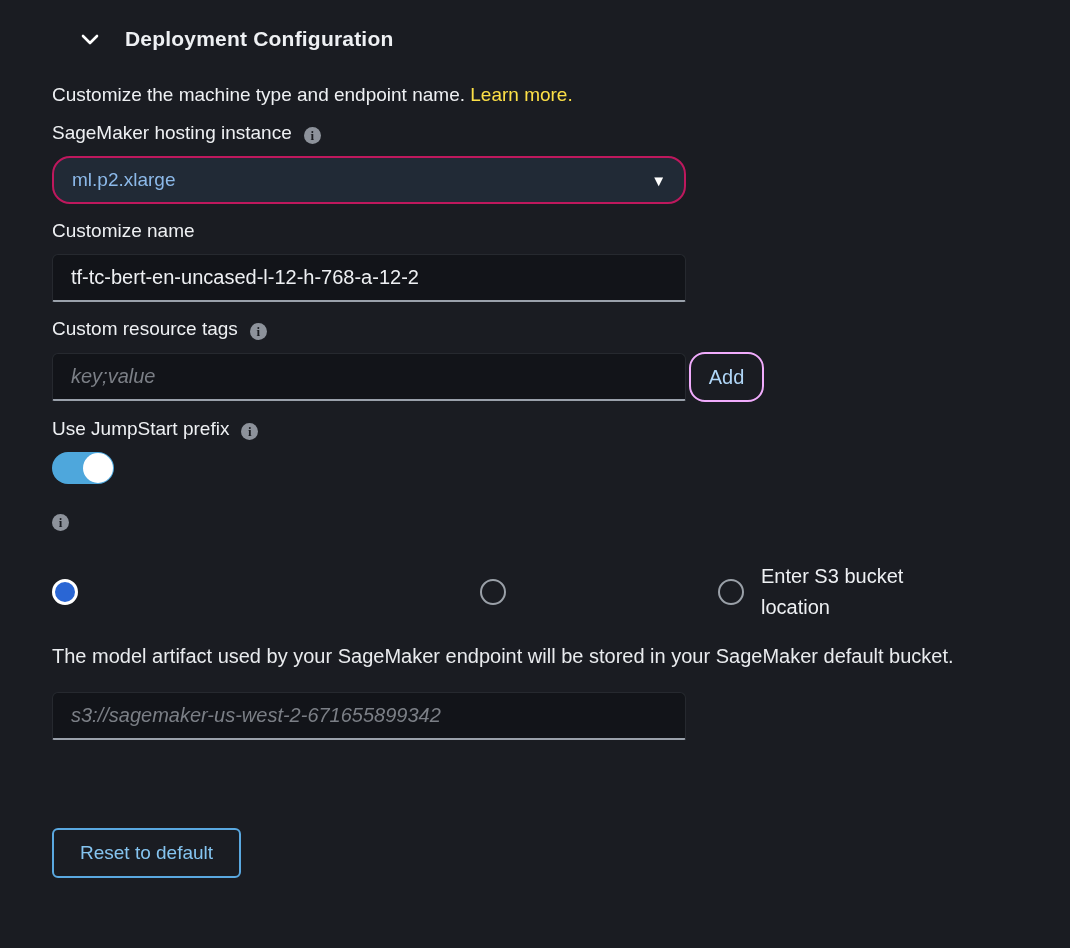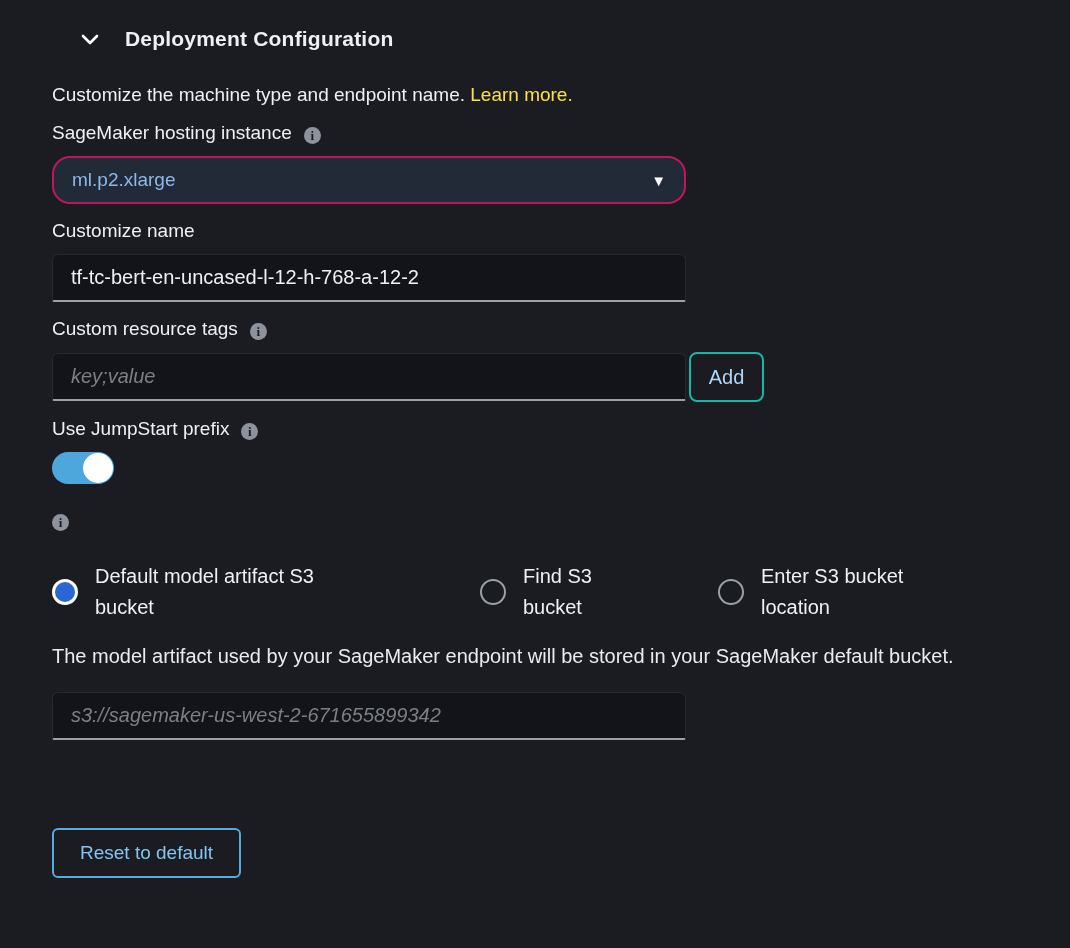--- a/index.html
+++ b/index.html
@@ -47,21 +47,21 @@
     border-radius:6px 6px 2px 2px; color:#eef0f3; font-size:20px; padding:0 18px;
     font-family:Liberation Sans, sans-serif; outline:none;
   }
   .text-input::placeholder { color:#7b7f86; font-style:italic; }
 
   
   .tags-row { display:flex; align-items:center; gap:3px; margin:12px 14px 0 52px; }
   .tags-row .text-input { margin:0; }
   .add-btn {
     width:75px; height:50px; box-sizing:border-box; background:transparent;
-    border:2px solid #14b8a6; border-radius:8px; color:#b0d6f7; font-size:20px;
+    border:2px solid #f0abfc; border-radius:16px; color:#b0d6f7; font-size:20px;
     font-family:"Liberation Sans", sans-serif; cursor:pointer;
   }
 
   
   .toggle {
     margin:12px 0 0 52px; width:62px; height:32px; border-radius:16px;
     background:#4ea7dc; position:relative; cursor:pointer;
   }
   .toggle-knob {
     position:absolute; right:1px; top:1px; width:30px; height:30px;
@@ -143,25 +143,23 @@
     <div class="toggle-knob"></div>
   </div>
 
   <div class="field-label" style="margin-top:30px;">
     <span class="info-icon">i</span>
   </div>
 
   <div class="radio-row">
     <div class="radio-item first">
       <span class="radio-circle selected"></span>
-      <span class="radio-label">Default model artifact S3 bucket</span>
     </div>
     <div class="radio-item second">
       <span class="radio-circle unselected"></span>
-      <span class="radio-label">Find S3 bucket</span>
     </div>
     <div class="radio-item third">
       <span class="radio-circle unselected"></span>
       <span class="radio-label">Enter S3 bucket location</span>
     </div>
   </div>
 
   <div class="help-text">The model artifact used by your SageMaker endpoint will be stored in your SageMaker default bucket.</div>
 
   <input class="text-input s3-input" type="text" placeholder="s3://sagemaker-us-west-2-671655899342" style="">

